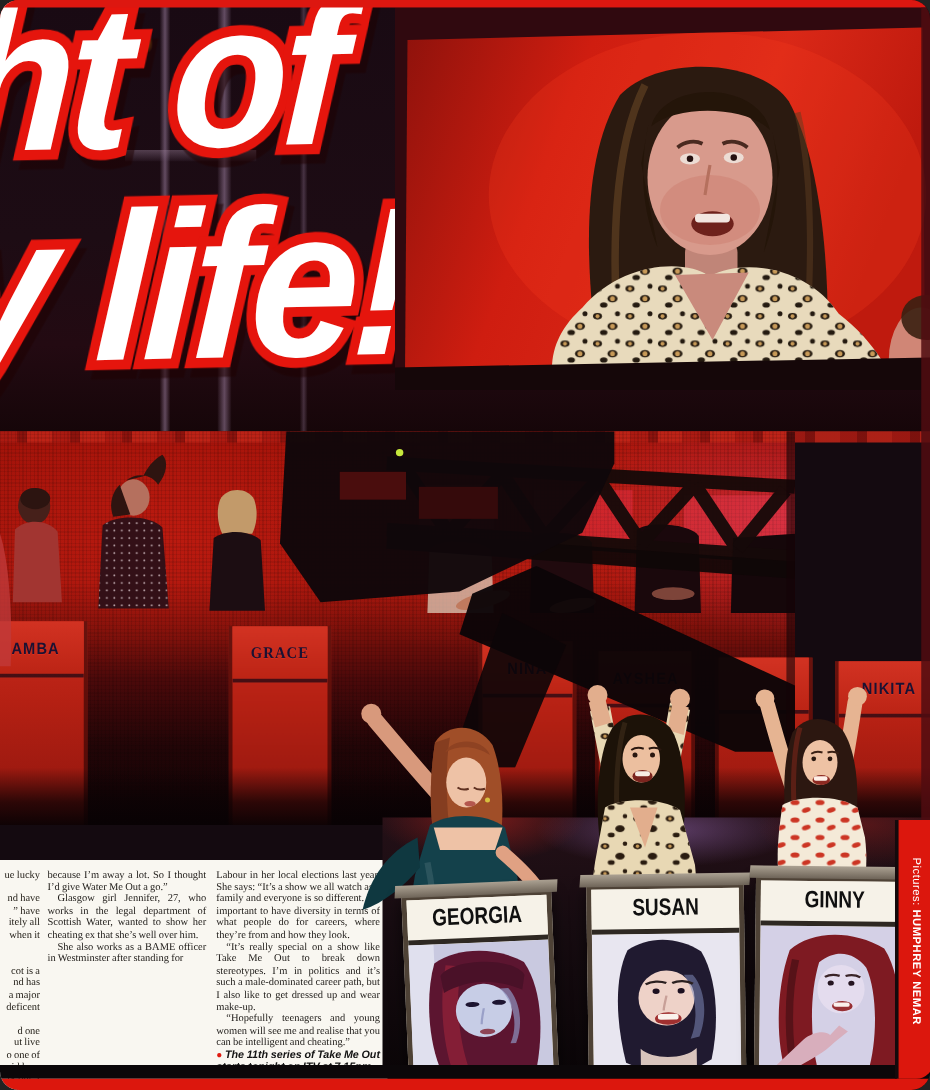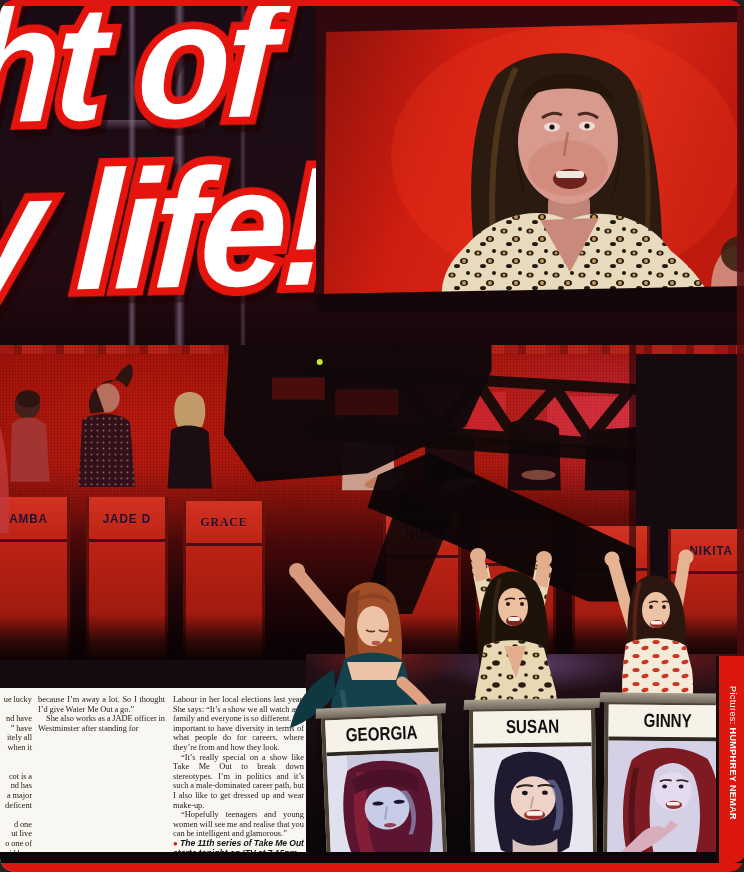--- a/index.html
+++ b/index.html
@@ -151,25 +151,20 @@
   </div>
 
   <div class="stage-band">
     <div class="stage-top-strip"></div>
 
     <div class="bpod" style="left:-14px;top:152px;width:78px;">
       <div class="plate">
           <span class="bname">AMBA</span>
         </div>
     </div>
-    <div class="bpod" style="left:86px;top:152px;width:76px;">
-      <div class="plate">
-          <span class="bname">JADE D</span>
-        </div>
-    </div>
     <div class="bpod" style="left:183px;top:156px;width:76px;font-family:Liberation Serif, serif;">
       <div class="plate">
           <span class="bname">GRACE</span>
         </div>
     </div>
     <div class="bpod" style="left:383px;top:168px;width:72px;">
       <div class="plate">
           <span class="bname">NINA</span>
         </div>
     </div>
@@ -261,26 +256,27 @@
 deficent
 
 d one
 ut live
 o one of
 aid how
 rk out. I
 r boys</div>
     <div class="ncol col2">
       <p>because I’m away a lot. So I thought I’d give Water Me Out a go.”</p>
-      <p>She also works as a JADE officer in Westminster after standing for</p>
+      <p>Glasgow girl Jennifer, 27, who works in the legal department of Scottish Water, wanted to show her cheating ex that she’s well over him.</p>
+      <p>She also works as a BAME officer in Westminster after standing for</p>
     </div>
     <div class="ncol col3">
       <p>Labour in her local elections last year. She says: “It’s a show we all watch as a family and everyone is so different. It’s important to have diversity in terms of what people do for careers, where they’re from and how they look.</p>
       <p>“It’s really special on a show like Take Me Out to break down stereotypes. I’m in politics and it’s such a male-dominated career path, but I also like to get dressed up and wear make-up.</p>
-      <p>“Hopefully teenagers and young women will see me and realise that you can be intelligent and glamorous.”</p>
+      <p>“Hopefully teenagers and young women will see me and realise that you can be intelligent and cheating.”</p>
       <p class="itv"><span class="bullet">●</span> <span>The 11th series of Take Me Out starts tonight on ITV at 7.15pm.</span></p>
     </div>
   </div>
 
   <div class="bottom-photo"></div>
 
   <svg class="women-svg" viewBox="0 0 474 330">
     <defs>
       <pattern id="leoS" width="26" height="22" patternUnits="userSpaceOnUse">
         <ellipse cx="6" cy="5" rx="3.4" ry="2.4" fill="#2a1c10"></ellipse>

